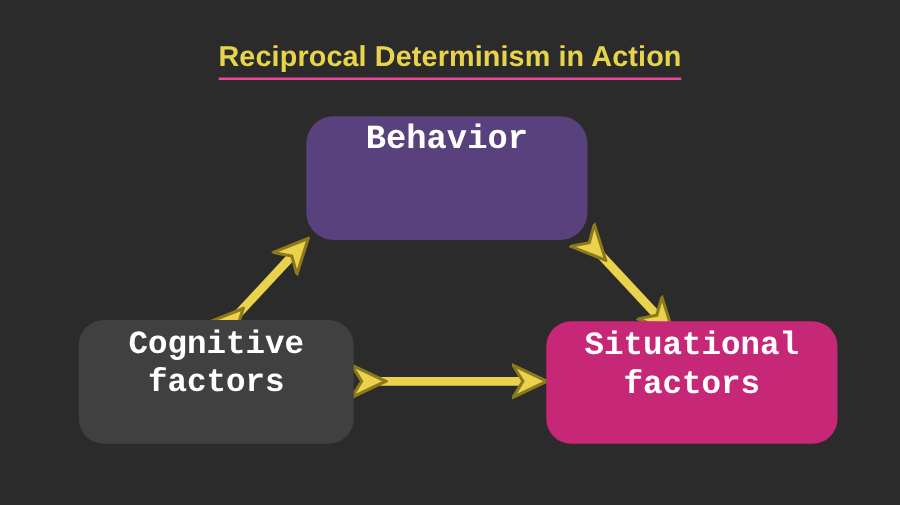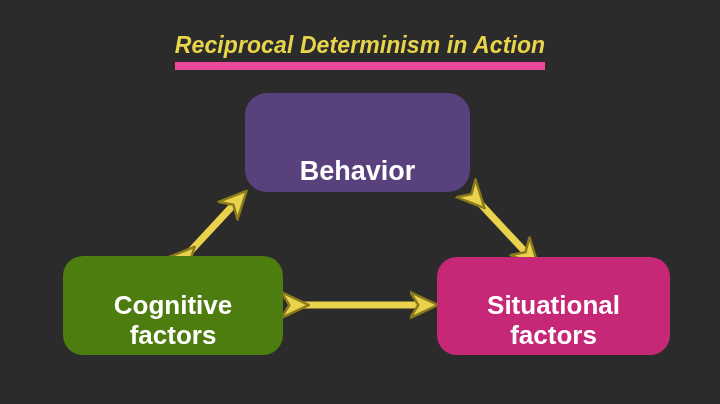--- a/index.html
+++ b/index.html
@@ -29,58 +29,58 @@
     text-align: center;
     font-size: 23px;
     font-weight: bold;
     color: #e8d44a;
     letter-spacing: 0.1px;
     white-space: nowrap;
   }
   #title .title-text {
     display: inline-block;
     padding-bottom: 3px;
-    border-bottom: 8px solid #ec4899;
-    font-style: italic;
+    border-bottom: 2px solid #ec4899;
   }
 
   
   .node {
     position: absolute;
     display: flex;
-    align-items: flex-end;
+    align-items: flex-start;
     justify-content: center;
     text-align: center;
     color: #ffffff;
     font-weight: bold;
     line-height: 1.18;
     border-radius: 20px;
     box-sizing: border-box;
     padding: 4px 0;
+    font-family: Liberation Mono, monospace;
   }
   .node .node-label {
     display: block;
     white-space: pre-line;
   }
 
   #node-behavior {
     left: 245px;
     top: 93px;
     width: 225px;
     height: 99px;
     background: #59417e;
     font-size: 27px;
     border-radius: 22px;
   }
   #node-cognitive {
     left: 63px;
     top: 256px;
     width: 220px;
     height: 99px;
-    background: #4d7c0f;
+    background: #404040;
     font-size: 26px;
   }
   #node-situational {
     left: 437px;
     top: 257px;
     width: 233px;
     height: 98px;
     background: #c62777;
     font-size: 26px;
   }

